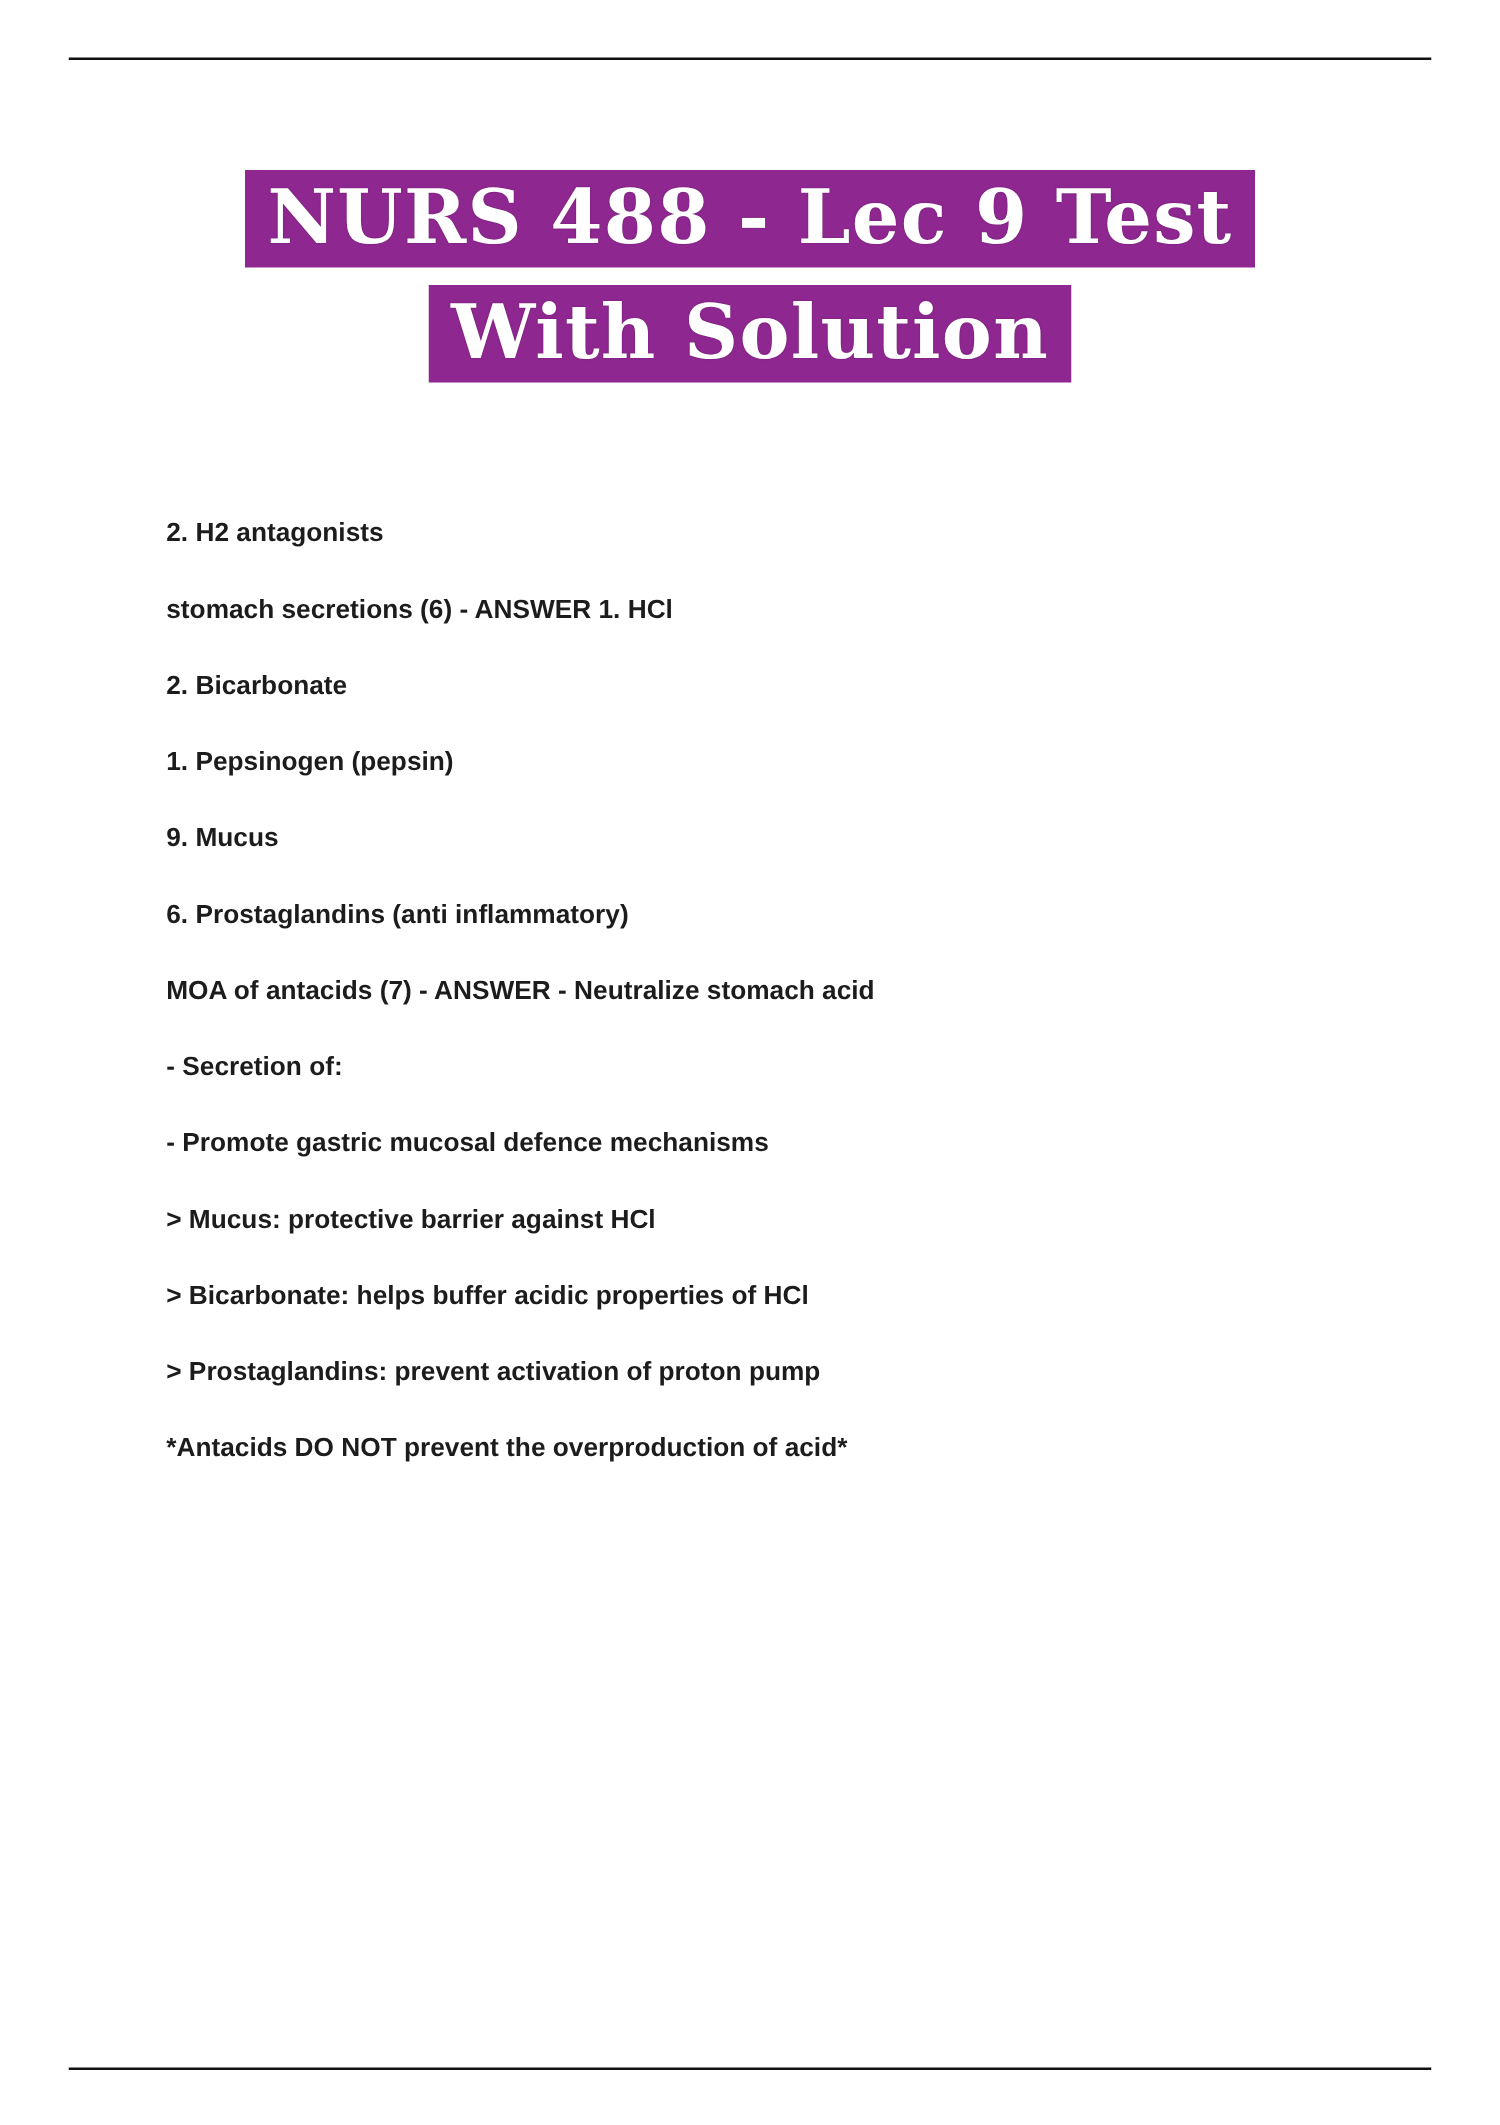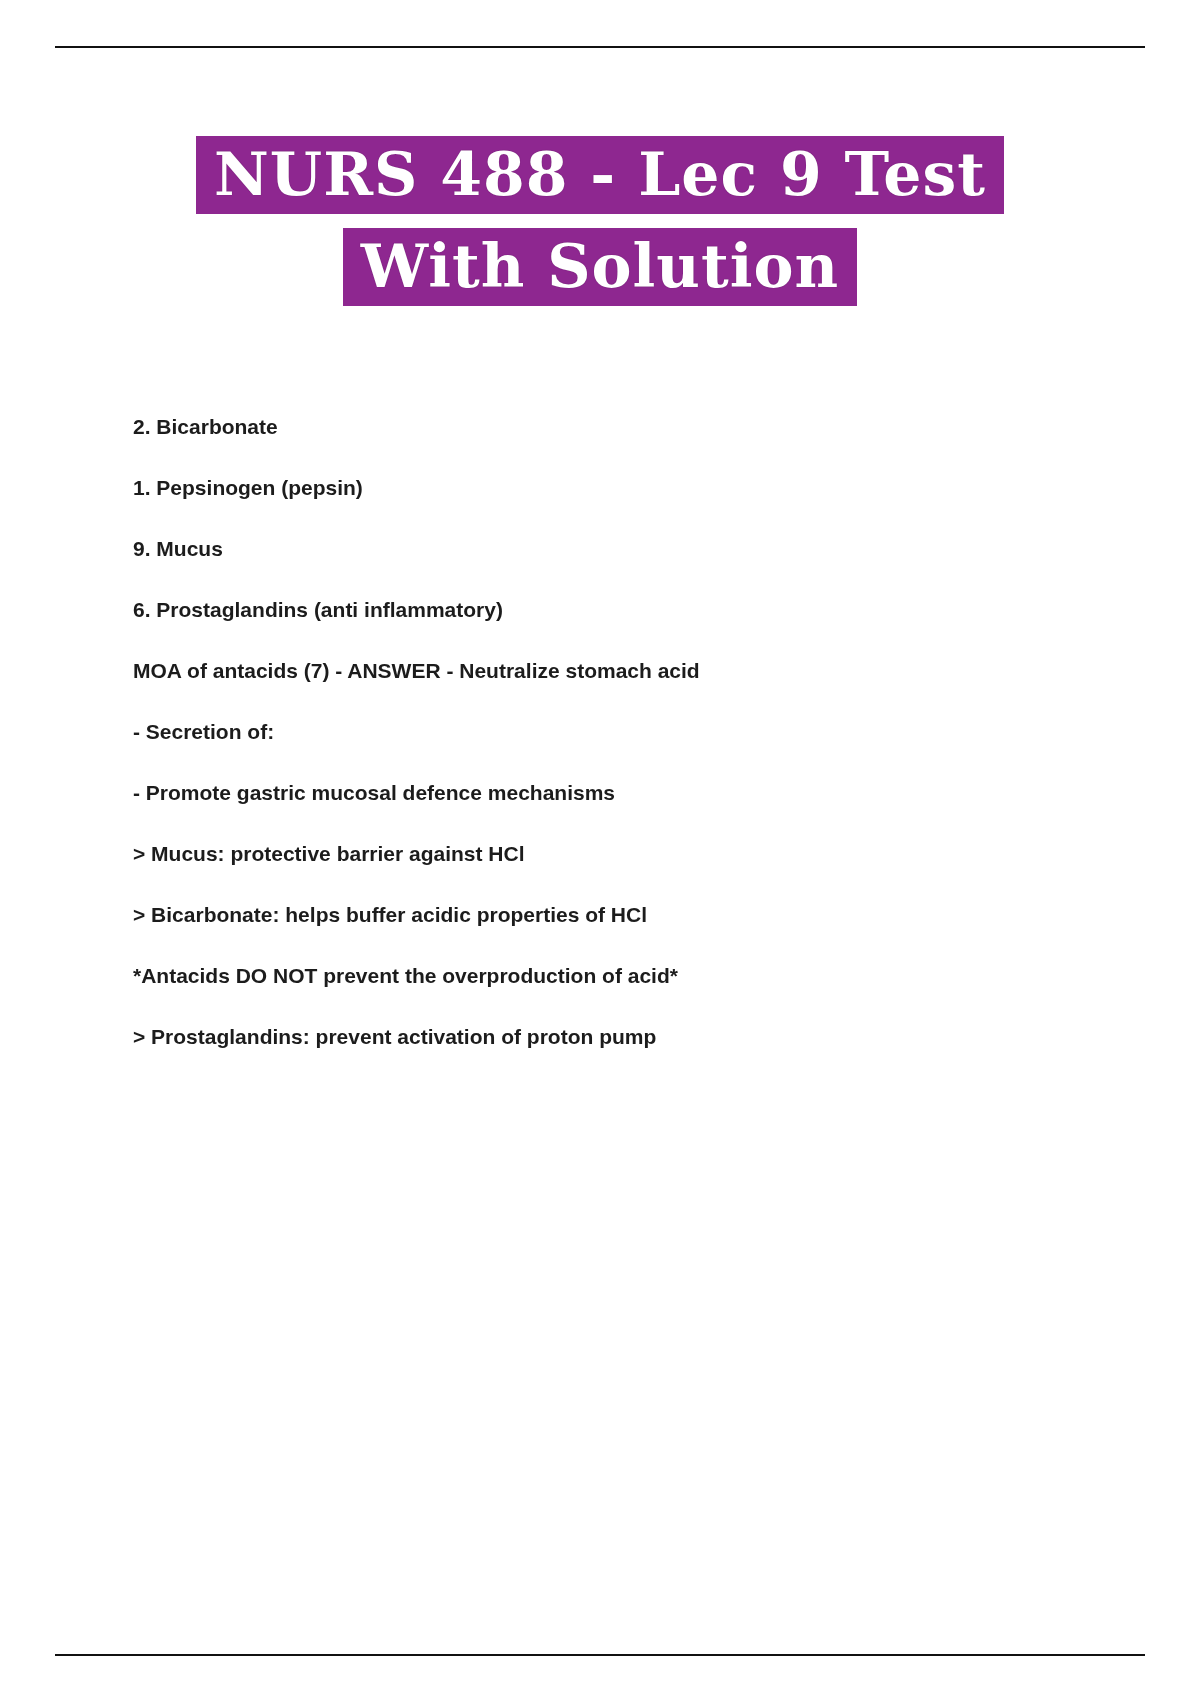--- a/index.html
+++ b/index.html
@@ -64,27 +64,29 @@
 
 <div class="page">
   <div class="rule rule-top"></div>
 
   <div class="title-wrap">
     <span class="title-line">NURS 488 - Lec 9 Test</span><br>
     <span class="title-line">With Solution</span>
   </div>
 
   <div class="content">
+    <p>2. H2 antagonists</p>
+    <p>stomach secretions (6) - ANSWER 1. HCl</p>
     <p>2. Bicarbonate</p>
     <p>1. Pepsinogen (pepsin)</p>
     <p>9. Mucus</p>
     <p>6. Prostaglandins (anti inflammatory)</p>
     <p>MOA of antacids (7) - ANSWER - Neutralize stomach acid</p>
     <p>- Secretion of:</p>
     <p>- Promote gastric mucosal defence mechanisms</p>
     <p>&gt; Mucus: protective barrier against HCl</p>
     <p>&gt; Bicarbonate: helps buffer acidic properties of HCl</p>
+    <p>&gt; Prostaglandins: prevent activation of proton pump</p>
     <p>*Antacids DO NOT prevent the overproduction of acid*</p>
-    <p>&gt; Prostaglandins: prevent activation of proton pump</p>
   </div>
 
   <div class="rule rule-bottom"></div>
 </div>
 
 </body></html>

